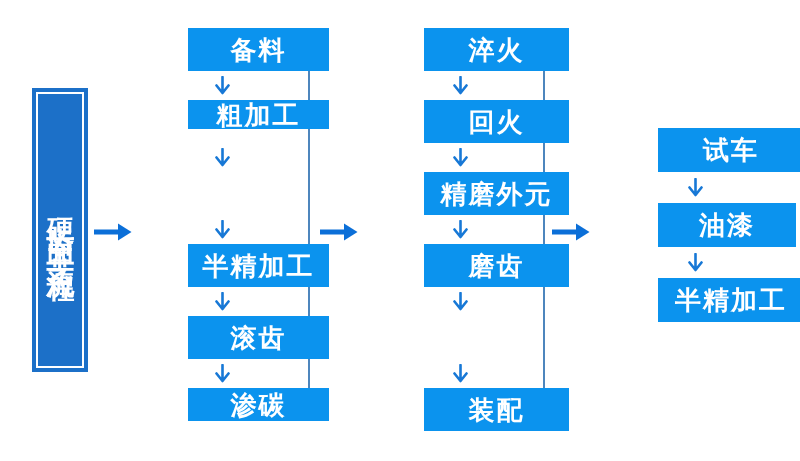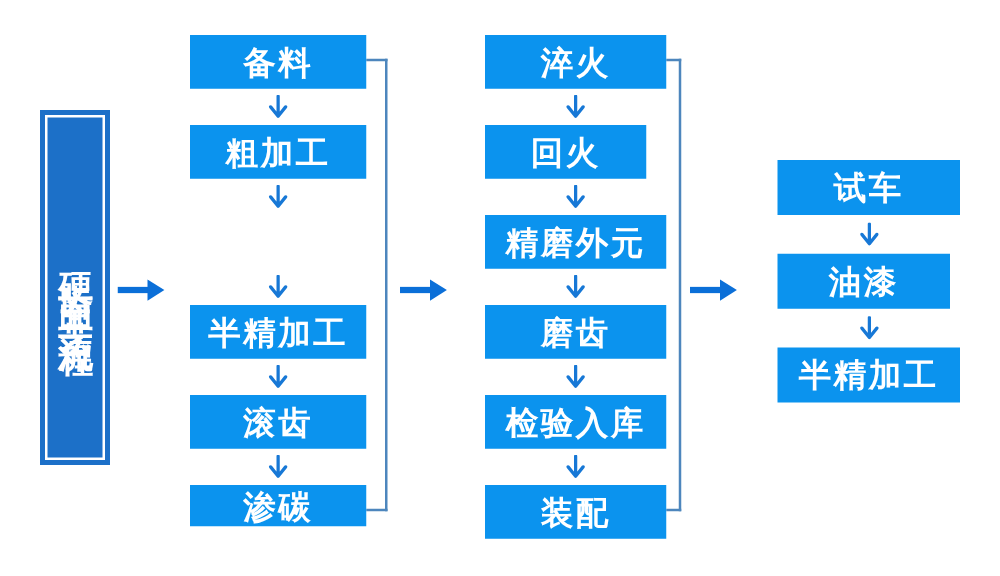--- a/index.html
+++ b/index.html
@@ -42,20 +42,21 @@
     white-space: nowrap;
   }
   
   .step-box {
     position: absolute;
     box-sizing: border-box;
     background: var(--step-box, #0b93ee);
     display: flex;
     align-items: center;
     justify-content: center;
+    margin-left: 36px;
   }
   .step-label {
     color: var(--text, #ffffff);
     font-weight: bold;
     font-size: 26px;
     letter-spacing: 2px;
     line-height: 1;
     white-space: nowrap;
   }
   
@@ -94,21 +95,21 @@
   <svg class="right-arrow" style="left:94px; top:223px" width="38" height="18" viewBox="0 0 38 18">
     <rect x="0" y="6.5" width="25" height="5"></rect>
     <polygon points="24,0.5 37.5,9 24,17.5"></polygon>
   </svg>
 
   <div class="bracket" style="left:293px; top:47px; width:17px; height:362px"></div>
 
   <div class="step-box" style="left:152px; top:28px;  width:141px; height:43px">
     <span class="step-label">备料</span>
   </div>
-  <div class="step-box" style="left:152px; top:100px; width:141px; height:43px">
+  <div class="step-box" style="left:152px; top:100px; width:141px; height:29px">
     <span class="step-label">粗加工</span>
   </div>
   <div class="step-box" style="left:152px; top:244px; width:141px; height:43px">
     <span class="step-label">半精加工</span>
   </div>
   <div class="step-box" style="left:152px; top:316px; width:141px; height:43px">
     <span class="step-label">滚齿</span>
   </div>
   <div class="step-box" style="left:152px; top:388px; width:141px; height:33px">
     <span class="step-label">渗碳</span>
@@ -133,31 +134,28 @@
   <svg class="right-arrow" style="left:320px; top:223px" width="38" height="18" viewBox="0 0 38 18">
     <rect x="0" y="6.5" width="25" height="5"></rect>
     <polygon points="24,0.5 37.5,9 24,17.5"></polygon>
   </svg>
 
   <div class="bracket" style="left:533px; top:47px; width:12px; height:362px"></div>
 
   <div class="step-box" style="left:388px; top:28px;  width:145px; height:43px">
     <span class="step-label">淬火</span>
   </div>
-  <div class="step-box" style="left:388px; top:100px; width:129px; height:43px">
+  <div class="step-box" style="left:388px; top:100px; width:145px; height:43px">
     <span class="step-label">回火</span>
   </div>
   <div class="step-box" style="left:388px; top:172px; width:145px; height:43px">
     <span class="step-label">精磨外元</span>
   </div>
   <div class="step-box" style="left:388px; top:244px; width:145px; height:43px">
     <span class="step-label">磨齿</span>
-  </div>
-  <div class="step-box" style="left:388px; top:316px; width:145px; height:43px">
-    <span class="step-label">检验入库</span>
   </div>
   <div class="step-box" style="left:388px; top:388px; width:145px; height:43px">
     <span class="step-label">装配</span>
   </div>
 
   <svg class="down-arrow" style="left:452px; top:76px" width="17" height="20" viewBox="0 0 17 20">
       <path d="M8.5 1 L8.5 15 M2.5 9.5 L8.5 17 L14.5 9.5"></path>
     </svg>
   <svg class="down-arrow" style="left:452px; top:148px" width="17" height="20" viewBox="0 0 17 20">
       <path d="M8.5 1 L8.5 15 M2.5 9.5 L8.5 17 L14.5 9.5"></path>

